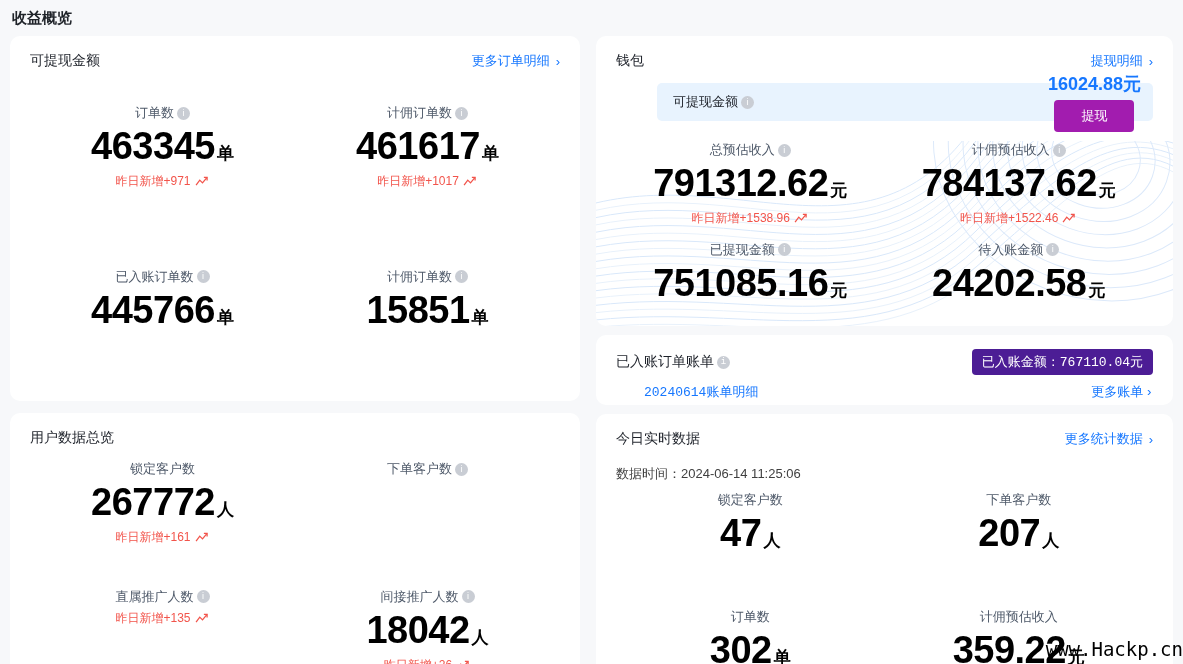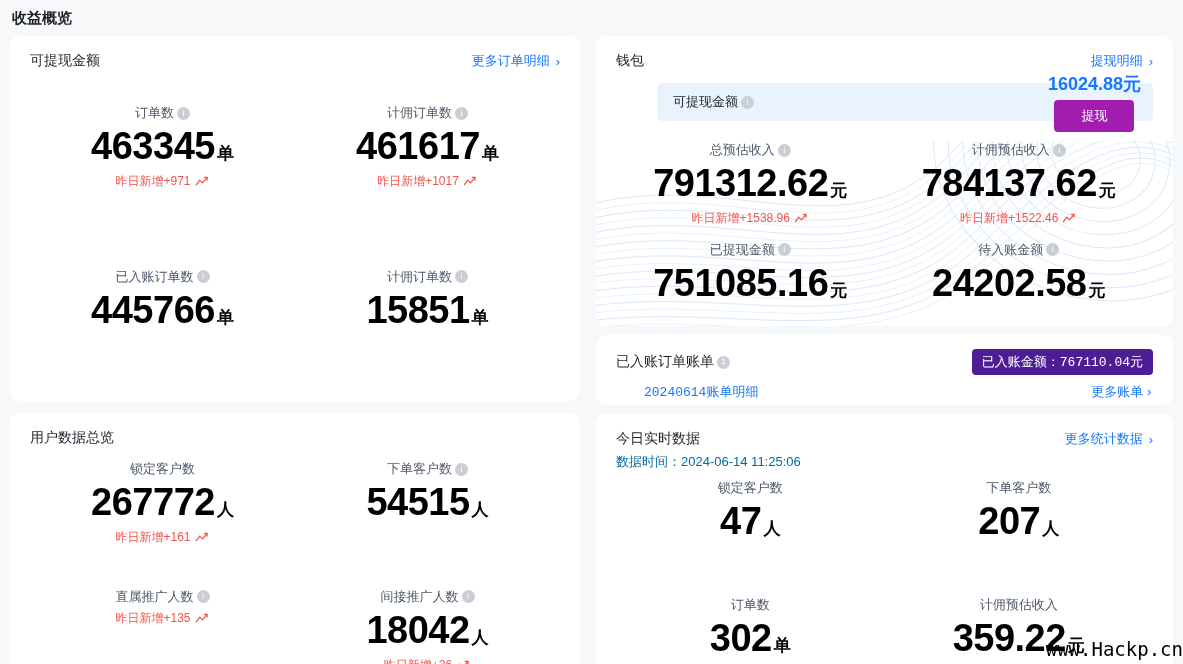--- a/index.html
+++ b/index.html
@@ -76,21 +76,21 @@
   .badge {
     background:#4c1d95; color:#fff; font-size:13px;
     padding:4px 10px; border-radius:4px; white-space:nowrap;
   }
   .bill-link { font-size:13px; color:#1677ff; cursor:pointer; text-decoration:none; display:flex; align-items:center; gap:2px; }
 
   
   .card-users { height:320px; }
   .card-users .stats { margin-top:13px; row-gap:42px; }
   .card-today { height:320px; margin-top:9px; }
-  .sub-time { font-size:13px; color:#0369a1; margin-top:5px; }
+  .sub-time { font-size:13px; color:#404040; margin-top:17px; }
   .card-today .stats { margin-top:8px; row-gap:52px; }
 
   .watermark {
     position:absolute; right:0px; bottom:4px; z-index:10;
     font-family:"DejaVu Sans Mono","Liberation Mono",monospace;
     font-size:19px; color:#000;
   }
 </style>
 </head>
 <body>
@@ -171,21 +171,20 @@
                 <path d="M1 10 L5 4.5 L8 7.5 L13 1.5" fill="none" stroke="currentColor" stroke-width="1.4"></path>
                 <path d="M9.5 1.5 H13 V5" fill="none" stroke="currentColor" stroke-width="1.4"></path>
               </svg>
           </div>
         </div>
         <div class="stat">
           <div class="stat-label">
               <span>下单客户数</span>
               <span class="info-icon">i</span>
             </div>
-          <div class="stat-value"><span>54515</span><span class="unit">人</span></div>
         </div>
         <div class="stat">
           <div class="stat-label">
               <span>直属推广人数</span>
               <span class="info-icon">i</span>
             </div>
           <div class="stat-delta">
               <span>昨日新增+135</span>
             <svg class="trend-icon" viewBox="0 0 16 12" width="15" height="11">
                 <path d="M1 10 L5 4.5 L8 7.5 L13 1.5" fill="none" stroke="currentColor" stroke-width="1.4"></path>

